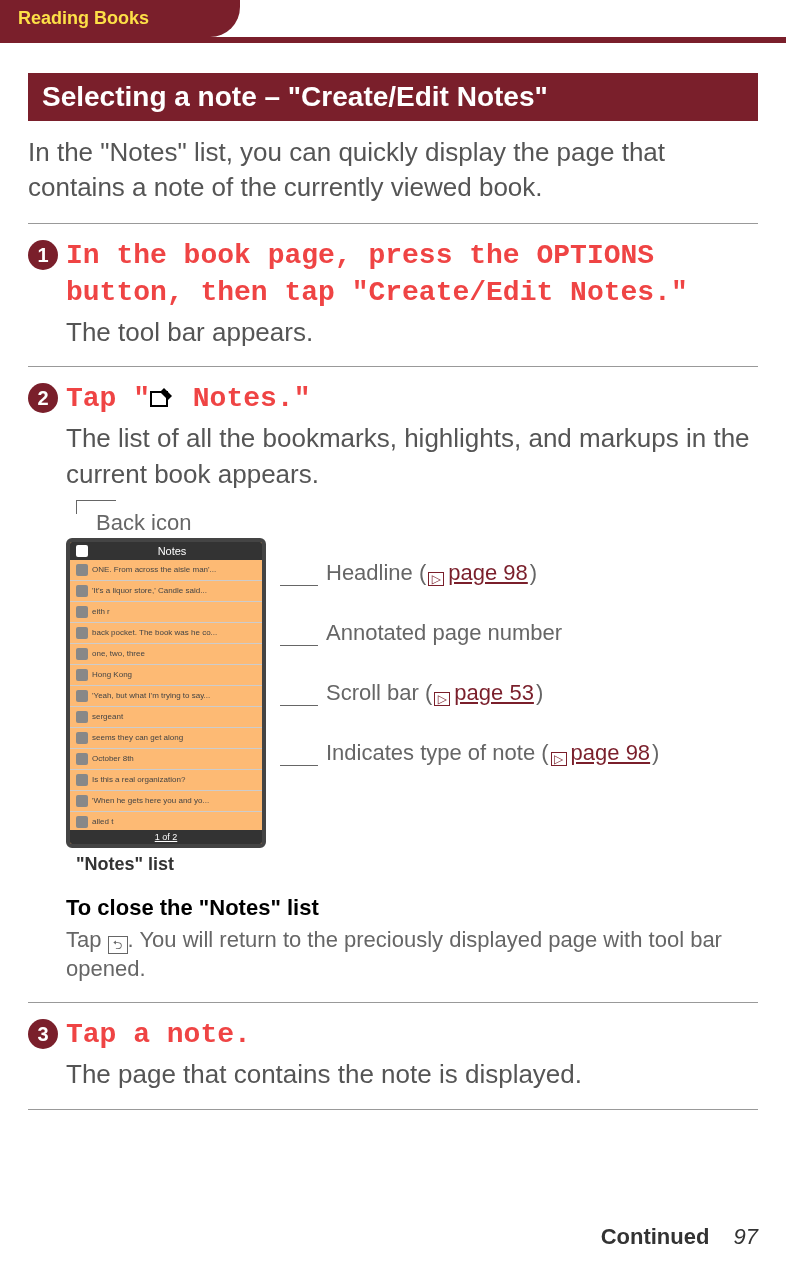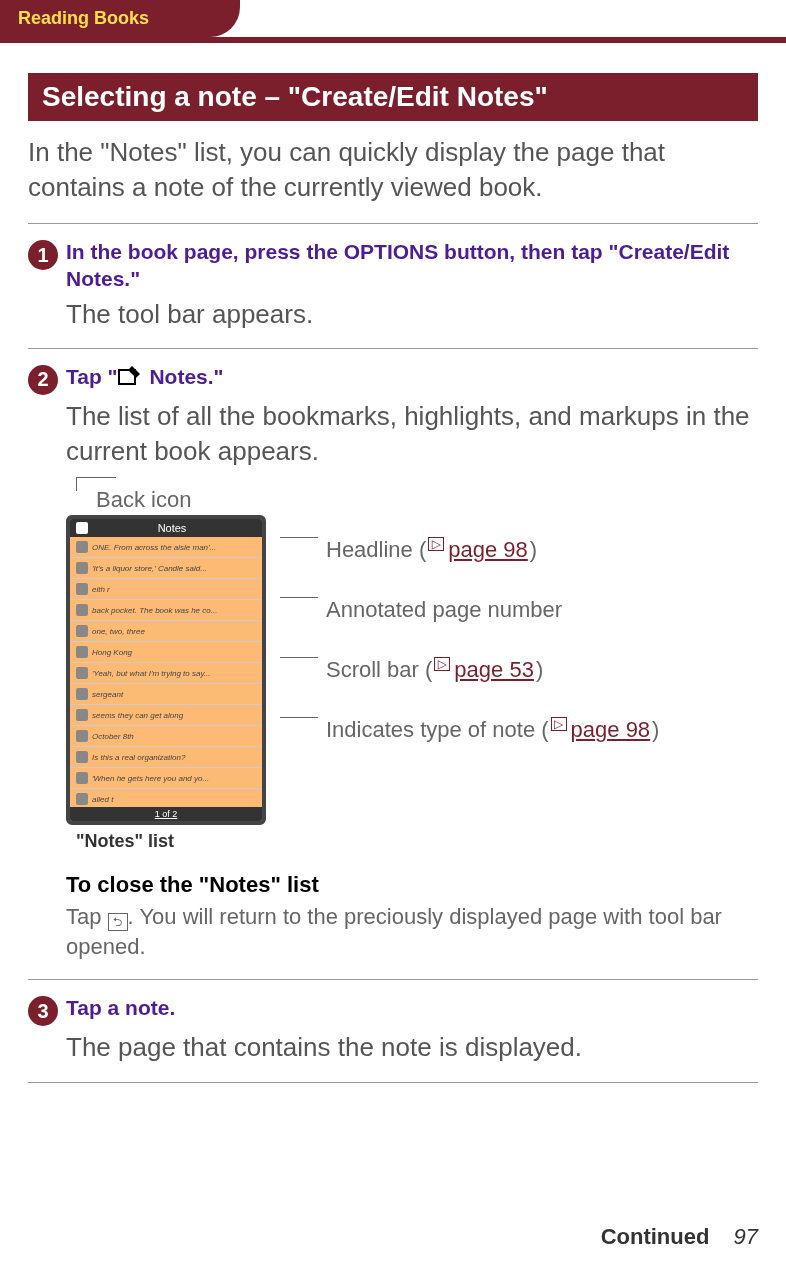--- a/index.html
+++ b/index.html
@@ -63,24 +63,25 @@
     border-radius: 50%;
     font-weight: bold;
     font-size: 20px;
     display: inline-flex;
     align-items: center;
     justify-content: center;
     flex-shrink: 0;
     margin-top: 2px;
   }
   .step-title {
-    font-size: 21px;
-    font-weight: bold;
-    color: #4c1d95;
+    font-size: 28px;
+    font-weight: bold;
+    color: #ef4444;
     line-height: 1.3;
+    font-family: Liberation Mono, monospace;
   }
   .step-body {
     font-size: 26px;
     color: #555;
     margin-left: 38px;
     line-height: 1.35;
     margin-top: 4px;
   }
   .notes-icon {
     display: inline-block;
@@ -136,42 +137,42 @@
     padding: 4px 6px;
     display: flex;
     align-items: center;
     gap: 4px;
     font-size: 8px;
     color: #444;
   }
   .shot-line .ic {
     width: 12px; height: 12px; background: #888; border-radius: 2px; flex-shrink: 0;
   }
-  .shot-line .txt { flex: 1; overflow: hidden; white-space: nowrap; text-overflow: ellipsis; font-style: italic; }
+  .shot-line .txt { flex: 1; overflow: hidden; white-space: nowrap; text-overflow: ellipsis; }
   .shot-footer {
     position: absolute;
     bottom: 0; left: 0; right: 0;
     background: #333;
     font-size: 9px;
     color: #fff;
     text-align: center;
     padding: 2px;
     text-decoration: underline;
   }
   .callouts {
     display: flex;
     flex-direction: column;
     font-size: 22px;
     color: #666;
     gap: 34px;
     padding-top: 22px;
   }
   .callout-line {
     display: flex;
-    align-items: flex-start;
+    align-items: flex-end;
     gap: 2px;
   }
   .line-seg {
     width: 38px;
     border-top: 1px solid #666;
     flex-shrink: 0;
     margin-right: 6px;
   }
   .page-link {
     color: #7a1f2b;

